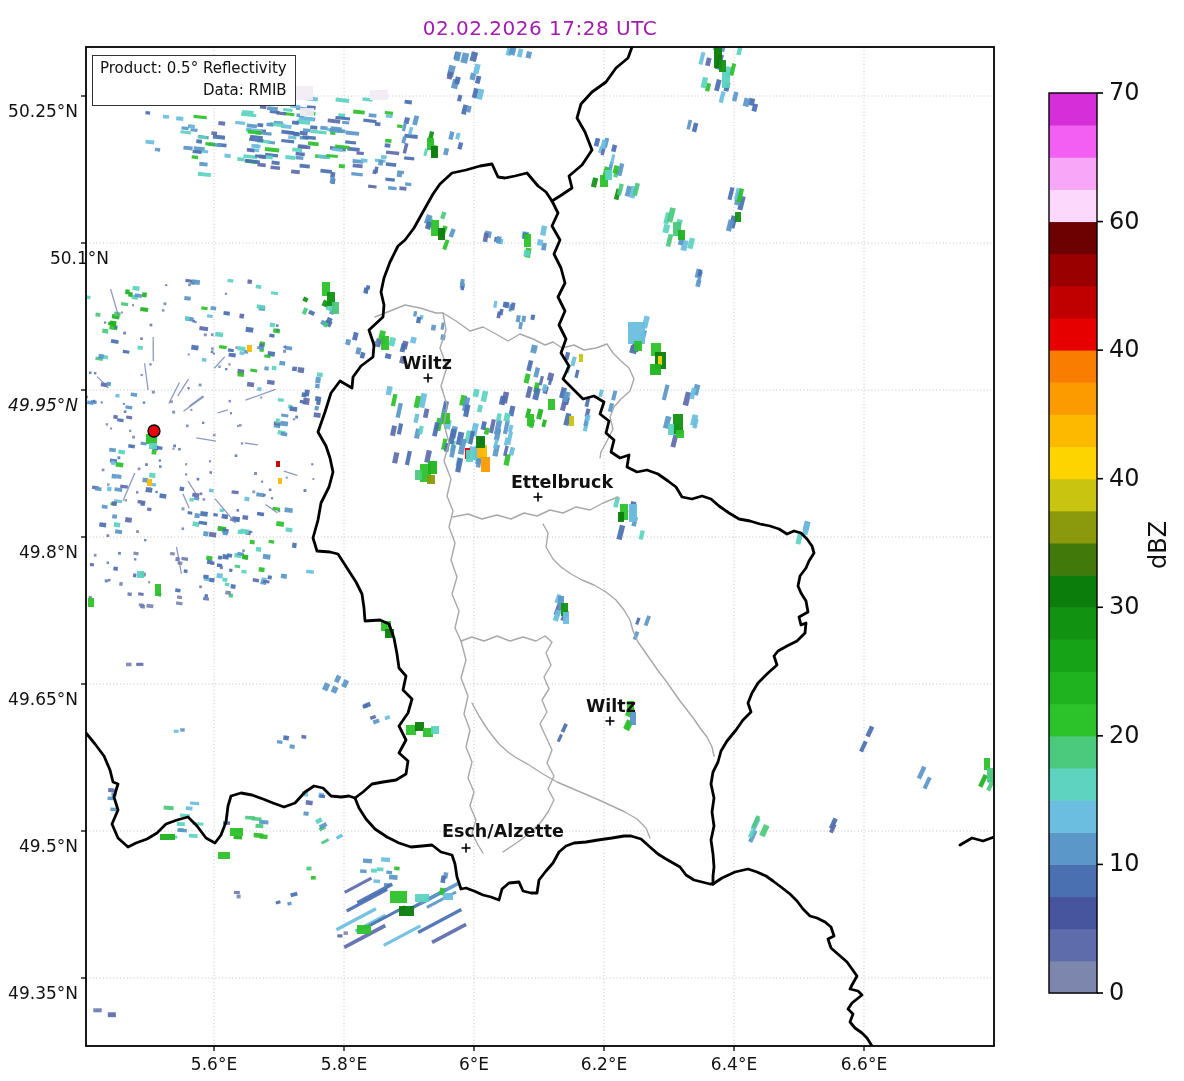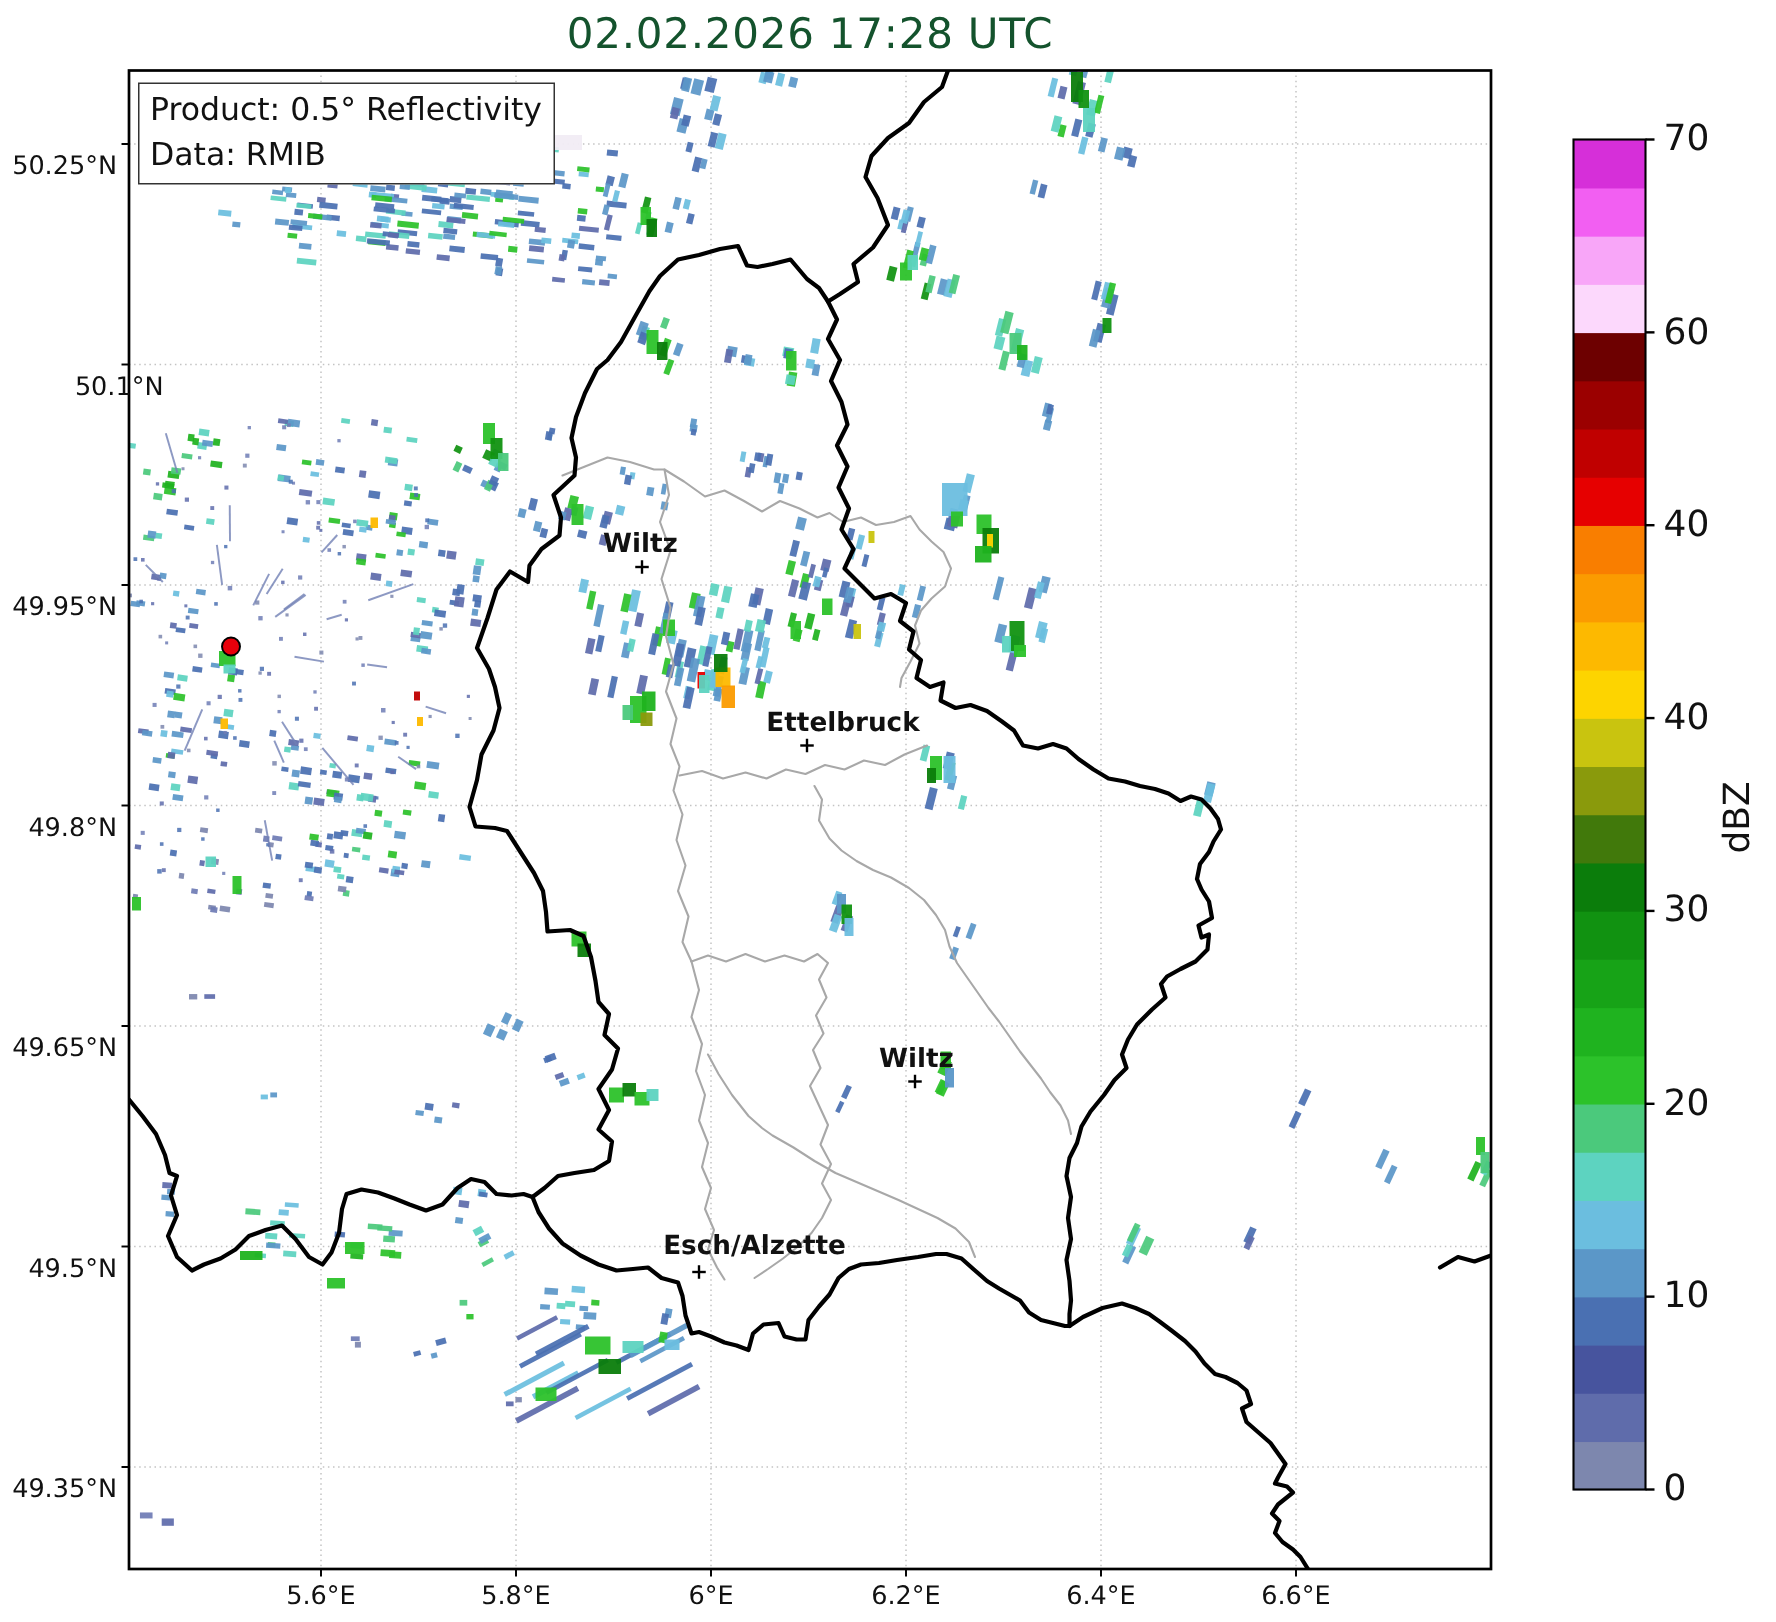--- a/index.html
+++ b/index.html
@@ -1,22 +1,22 @@
 <!DOCTYPE html>
 <html><head>
 <meta charset="utf-8">
 <style>
   html,body{margin:0;padding:0;background:#ffffff;}
   .fig{position:relative;width:1184px;height:1081px;background:#fff;overflow:hidden;
        font-family:"DejaVu Sans","Liberation Sans",sans-serif;color:#111;}
   .fig svg{position:absolute;left:0;top:0;}
-  .title{position:absolute;left:86px;top:6px;width:908px;text-align:center;
-         font-size:28px;color:#14532d;letter-spacing:0.5px;}
+  .title{position:absolute;left:86px;top:16px;width:908px;text-align:center;
+         font-size:20px;color:#a21caf;letter-spacing:0.5px;}
   .infobox{position:absolute;left:92px;top:55px;background:#ffffff;border:1.2px solid #333;
-           padding:2px 8px 3px 7px;font-size:21px;line-height:1.45;white-space:nowrap;z-index:5;}
+           padding:2px 8px 3px 7px;font-size:15px;line-height:1.45;white-space:nowrap;z-index:5;text-align:right;}
   .xlab{position:absolute;width:90px;margin-left:-45px;text-align:center;font-size:17px;}
   .ylab{position:absolute;left:0;width:78px;text-align:right;font-size:17px;margin-top:16px;}
   .cblab{position:absolute;width:60px;margin-left:-30px;font-size:24px;}
   .citylab{position:absolute;text-align:center;font-size:17.5px;font-weight:bold;
            transform:translate(-50%,-100%);white-space:nowrap;}
   .cbaxis{position:absolute;left:1158px;top:545px;transform:translate(-50%,-50%) rotate(-90deg);
           font-size:24px;white-space:nowrap;}
   .lab-layer{position:absolute;left:0;top:0;width:100%;height:100%;pointer-events:none;}
 </style>
 </head>
@@ -1177,21 +1177,21 @@
 
   <div class="lab-layer" id="labels">
       <div class="xlab" style="left: 214px; top: 1054px;">5.6°E</div>
       <div class="xlab" style="left: 344px; top: 1054px;">5.8°E</div>
       <div class="xlab" style="left: 474px; top: 1054px;">6°E</div>
       <div class="xlab" style="left: 604px; top: 1054px;">6.2°E</div>
       <div class="xlab" style="left: 734px; top: 1054px;">6.4°E</div>
       <div class="xlab" style="left: 864px; top: 1054px;">6.6°E</div>
       <div class="ylab" style="top: 85px;">50.25°N</div>
       <div class="ylab" style="top: 232px; padding-left: 31px;">50.1°N</div>
-      <div class="ylab" style="top: 379px;">49.95°N</div>
+      <div class="ylab" style="top: 379px; font-style: italic;">49.95°N</div>
       <div class="ylab" style="top: 526px;">49.8°N</div>
       <div class="ylab" style="top: 673px;">49.65°N</div>
       <div class="ylab" style="top: 820px;">49.5°N</div>
       <div class="ylab" style="top: 967px;">49.35°N</div>
       <div class="cblab" style="left: 1139px; top: 978px; text-align: left; margin-left: -30px;">0</div>
       <div class="cblab" style="left: 1139px; top: 849.429px; text-align: left; margin-left: -30px;">10</div>
       <div class="cblab" style="left: 1139px; top: 720.857px; text-align: left; margin-left: -30px;">20</div>
       <div class="cblab" style="left: 1139px; top: 592.286px; text-align: left; margin-left: -30px;">30</div>
       <div class="cblab" style="left: 1139px; top: 463.714px; text-align: left; margin-left: -30px;">40</div>
       <div class="cblab" style="left: 1139px; top: 335.143px; text-align: left; margin-left: -30px;">40</div>

